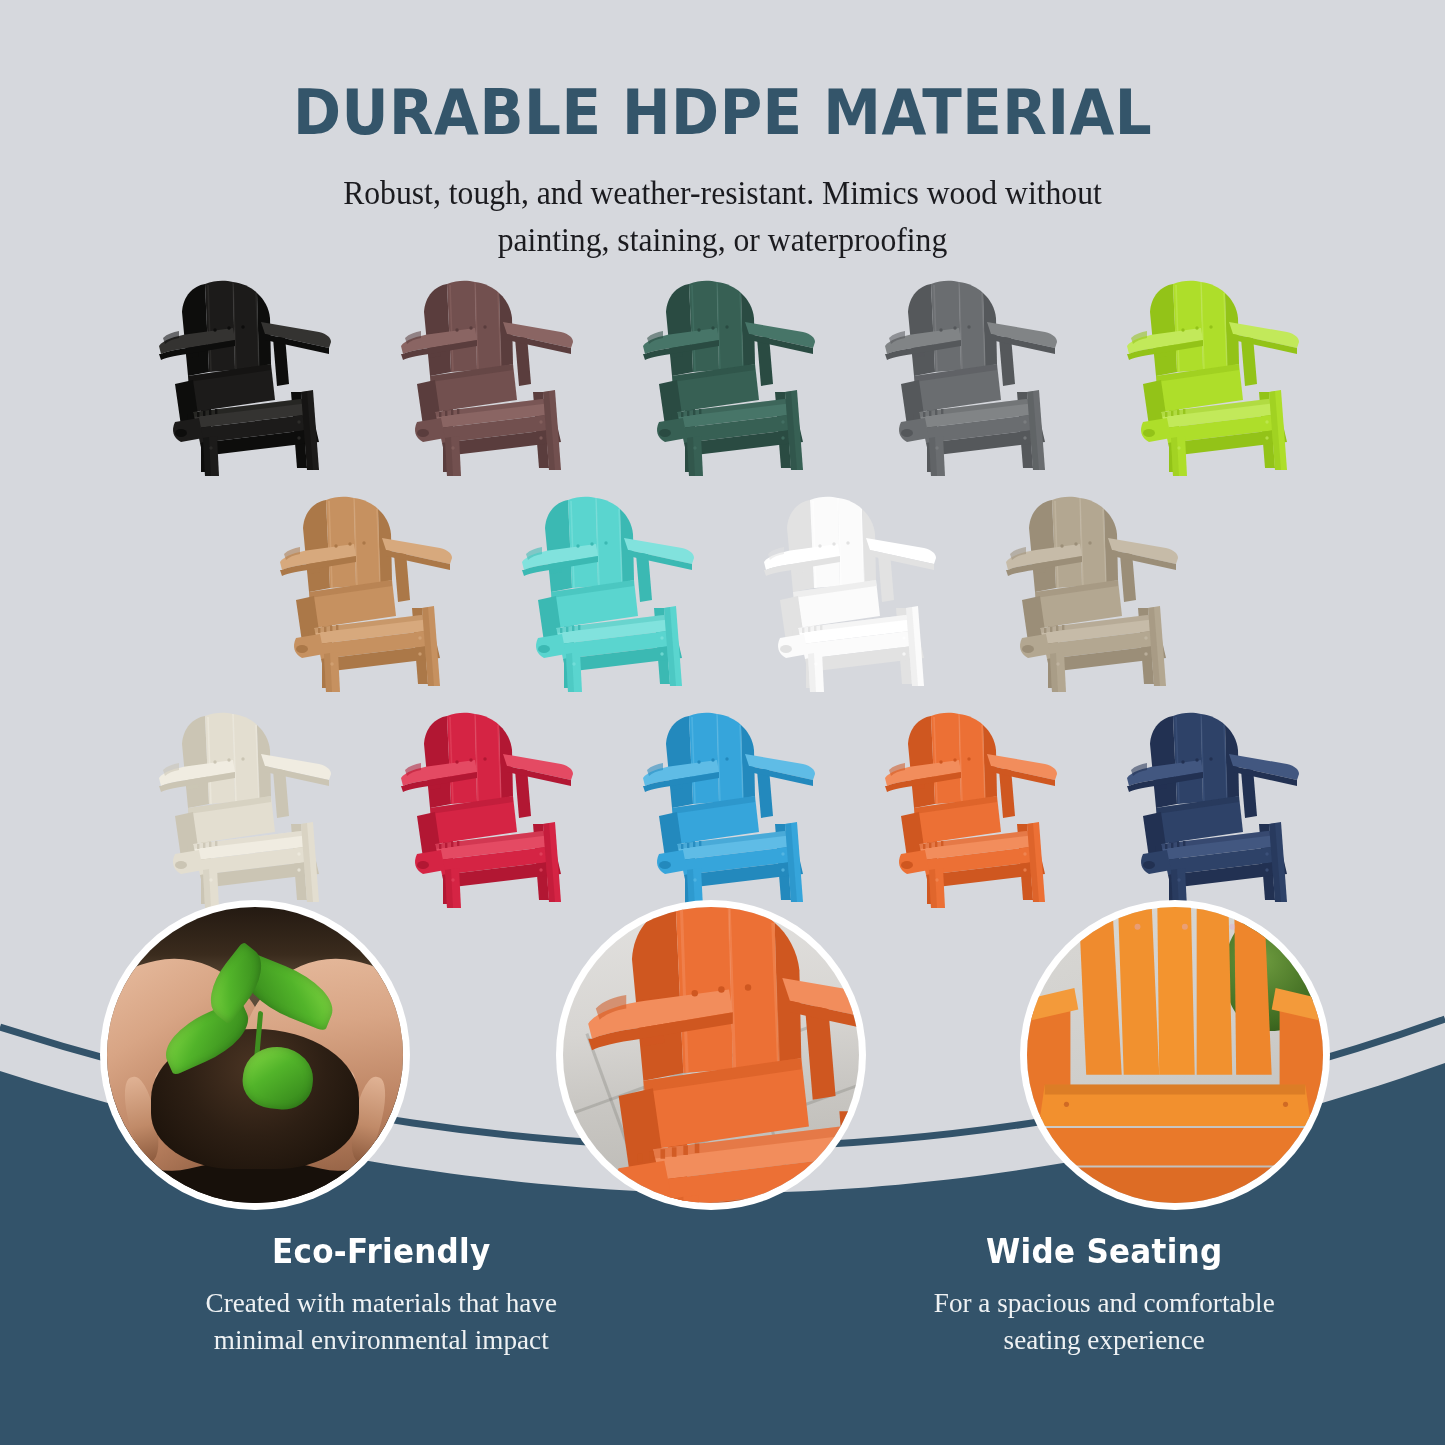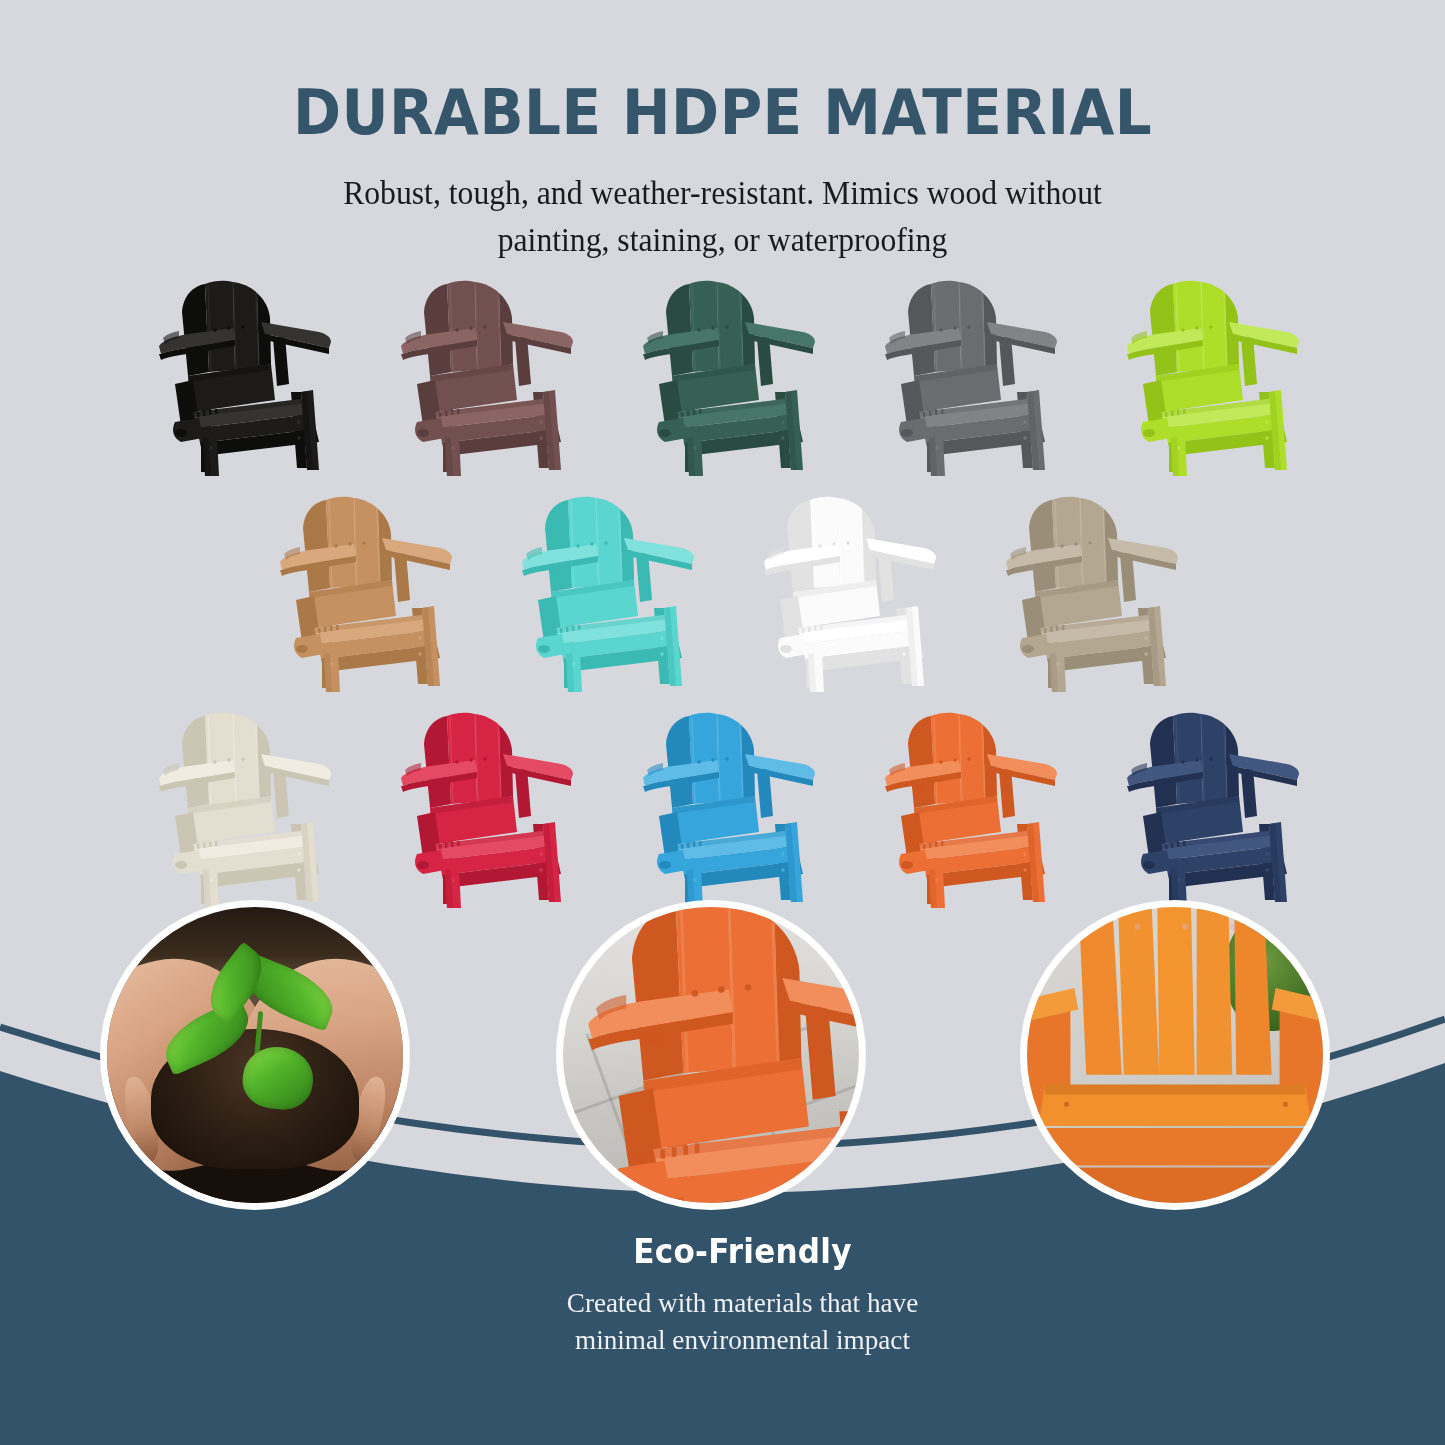--- a/index.html
+++ b/index.html
@@ -1183,15 +1183,22 @@
   </div>
 
   <div class="captions">
     <div class="cap k1">
       <h3>Eco-Friendly</h3>
       <p>
         <span>Created with materials that have</span><br>
         <span>minimal environmental impact</span>
       </p>
     </div>
+    <div class="cap k3">
+      <h3>Wide Seating</h3>
+      <p>
+        <span>For a spacious and comfortable</span><br>
+        <span>seating experience</span>
+      </p>
+    </div>
   </div>
 
 </div>
 
 </body></html>

